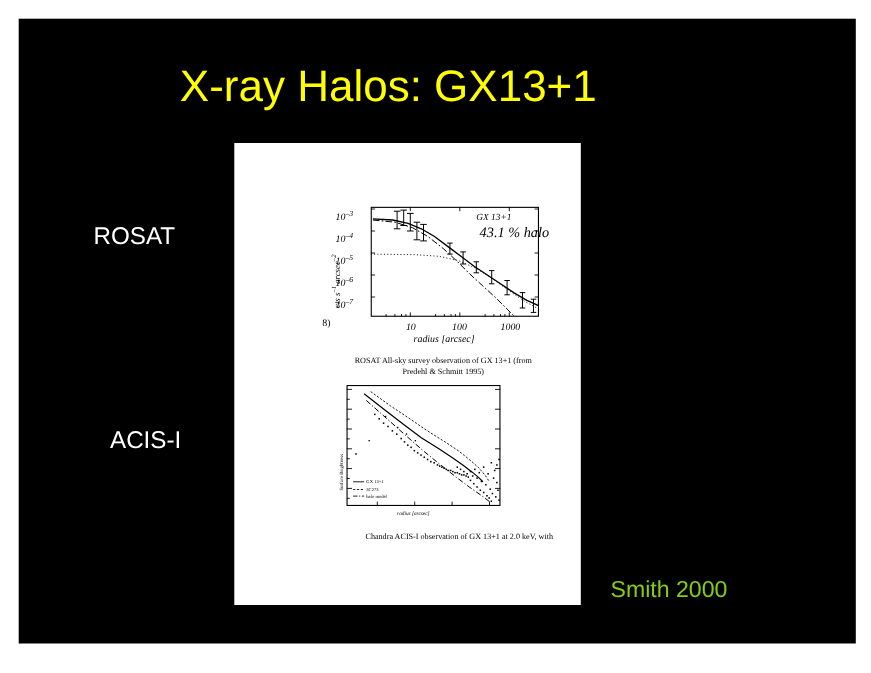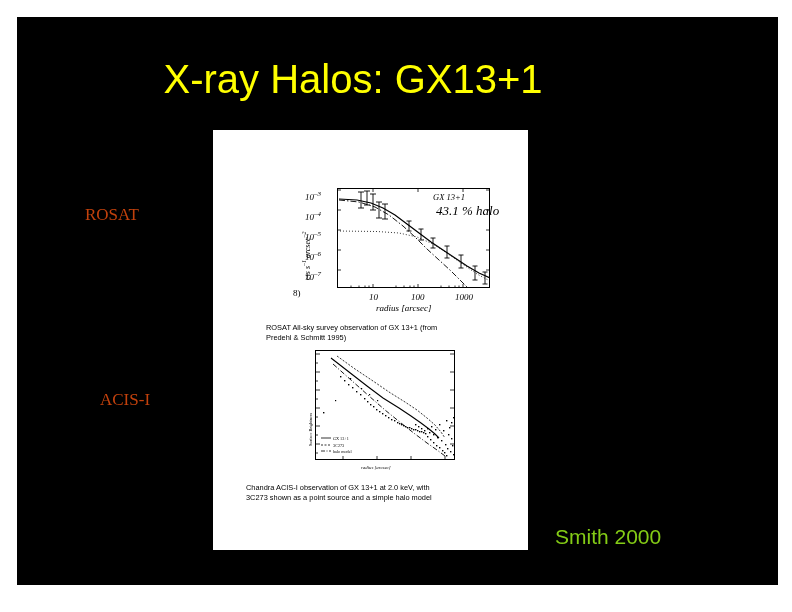--- a/index.html
+++ b/index.html
@@ -33,23 +33,23 @@
     font-family: "Liberation Sans", sans-serif;
     font-size: 40px;
     font-weight: normal;
     letter-spacing: 0px;
     line-height: 44px;
     white-space: nowrap;
     margin-top: 15px;
   }
   .side-label {
     position: absolute;
-    color: #c2410c;
-    font-family: Liberation Serif, serif;
-    font-size: 17px;
+    color: #ffffff;
+    font-family: Liberation Sans, sans-serif;
+    font-size: 22px;
     line-height: 24px;
     white-space: nowrap;
   }
   #label-rosat { left: 68px; top: 186px; }
   #label-acis  { left: 83px; top: 371px; }
   #credit {
     position: absolute;
     left: 538px;
     top: 508px;
     color: #84cc16;
@@ -87,23 +87,24 @@
     position: absolute;
     transform-origin: 0 0;
     transform: rotate(-90deg);
     color: #000;
     font-family: "Liberation Serif", serif;
     white-space: nowrap;
   }
   .caption {
     position: absolute;
     color: #000;
-    font-family: Liberation Sans, sans-serif;
+    font-family: Liberation Serif, serif;
     font-size: 7.4px;
     line-height: 10px;
+    text-align: center;
     width: 100%;
     left: 0;
     padding-left: 33px;
   }
   .caption .hl { color: #00a000; }
   .annot {
     position: absolute;
     color: #000;
     font-family: "Liberation Serif", serif;
     font-style: italic;
@@ -358,17 +359,16 @@
           <text x="18" y="89.5">GX 13+1</text>
           <text x="18" y="96.5">3C273</text>
           <text x="18" y="102.5">halo model</text>
         </g>
       </svg>
 
       <div class="ylabel-rot" style="left:95px; top:98px; font-size:4.4px;">Surface Brightness</div>
       <div class="axis-text" style="left:148px; top:117px; font-size:4.8px; font-style:italic;">radius [arcsec]</div>
 
       <div class="caption" style="top:135px;">Chandra ACIS-I observation of GX 13+1 at 2.0 keV, with</div>
-      <div class="caption" style="top:145px;">3C273 shown as a point source and a simple halo model</div>
     </div>
 
   </div>
 </div>
 
 </body></html>

